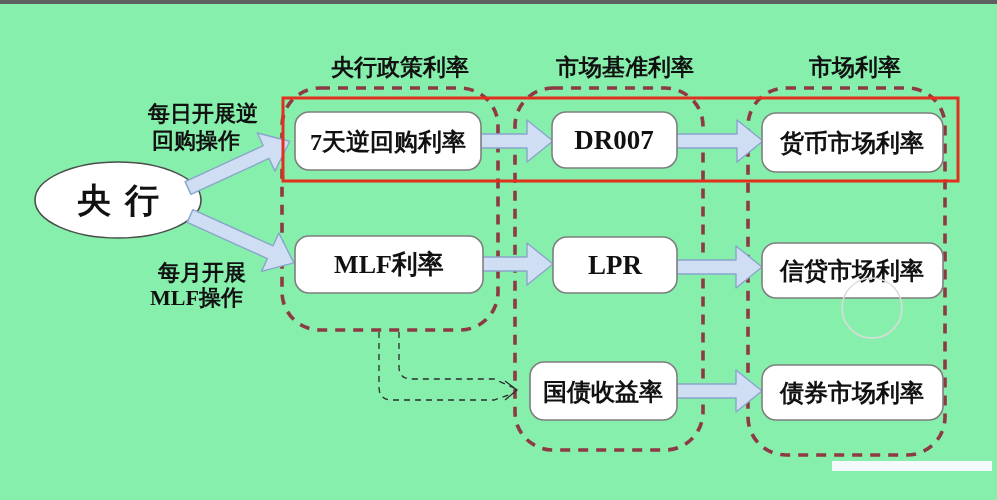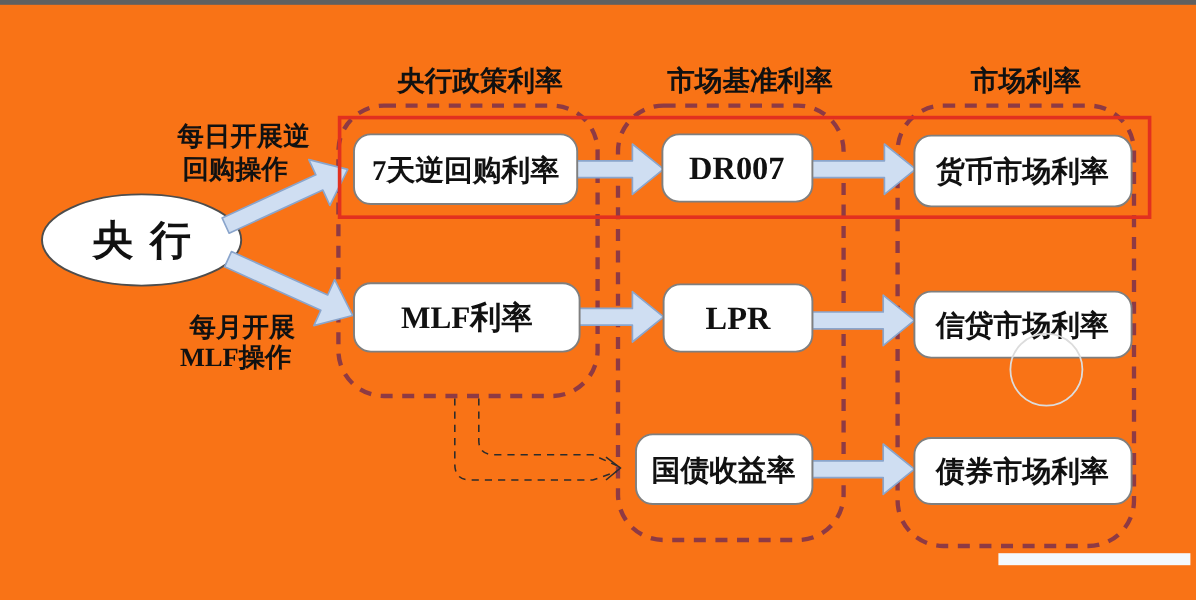--- a/index.html
+++ b/index.html
@@ -1,16 +1,16 @@
 <!DOCTYPE html>
 <html style="--red: #e2301f; --maroon: #8e3a44; --arrowFill: #cfdef2; --arrowStroke: #8aa5cc; --boxStroke: #7f7f7f; --topbar: #606060; --text: #111111;"><head>
 <meta charset="utf-8">
 <style>
   html,body{margin:0;padding:0;background:#fff;}
-  .stage{position:relative;width:997px;height:500px;background:#f97316;overflow:hidden;
+  .stage{position:relative;width:997px;height:500px;background:#86efac;overflow:hidden;
          font-family:"Liberation Serif","DejaVu Serif",serif;}
   .topbar{position:absolute;left:0;top:0;width:997px;height:4px;background:var(--topbar);}
   svg{position:absolute;left:0;top:0;}
   svg text{font-family:"Liberation Serif","DejaVu Serif",serif;font-weight:bold;fill:var(--text);}
   .hdr{font-size:23px;text-anchor:middle;}
   .boxlabel{font-size:24px;text-anchor:middle;}
   .latin{font-size:27px;text-anchor:middle;}
   .oplabel{font-size:22px;}
   .ellipselabel{font-size:34px;text-anchor:middle;letter-spacing:14px;}
   .node{fill:#ffffff;stroke:var(--boxStroke);stroke-width:1.6;}

